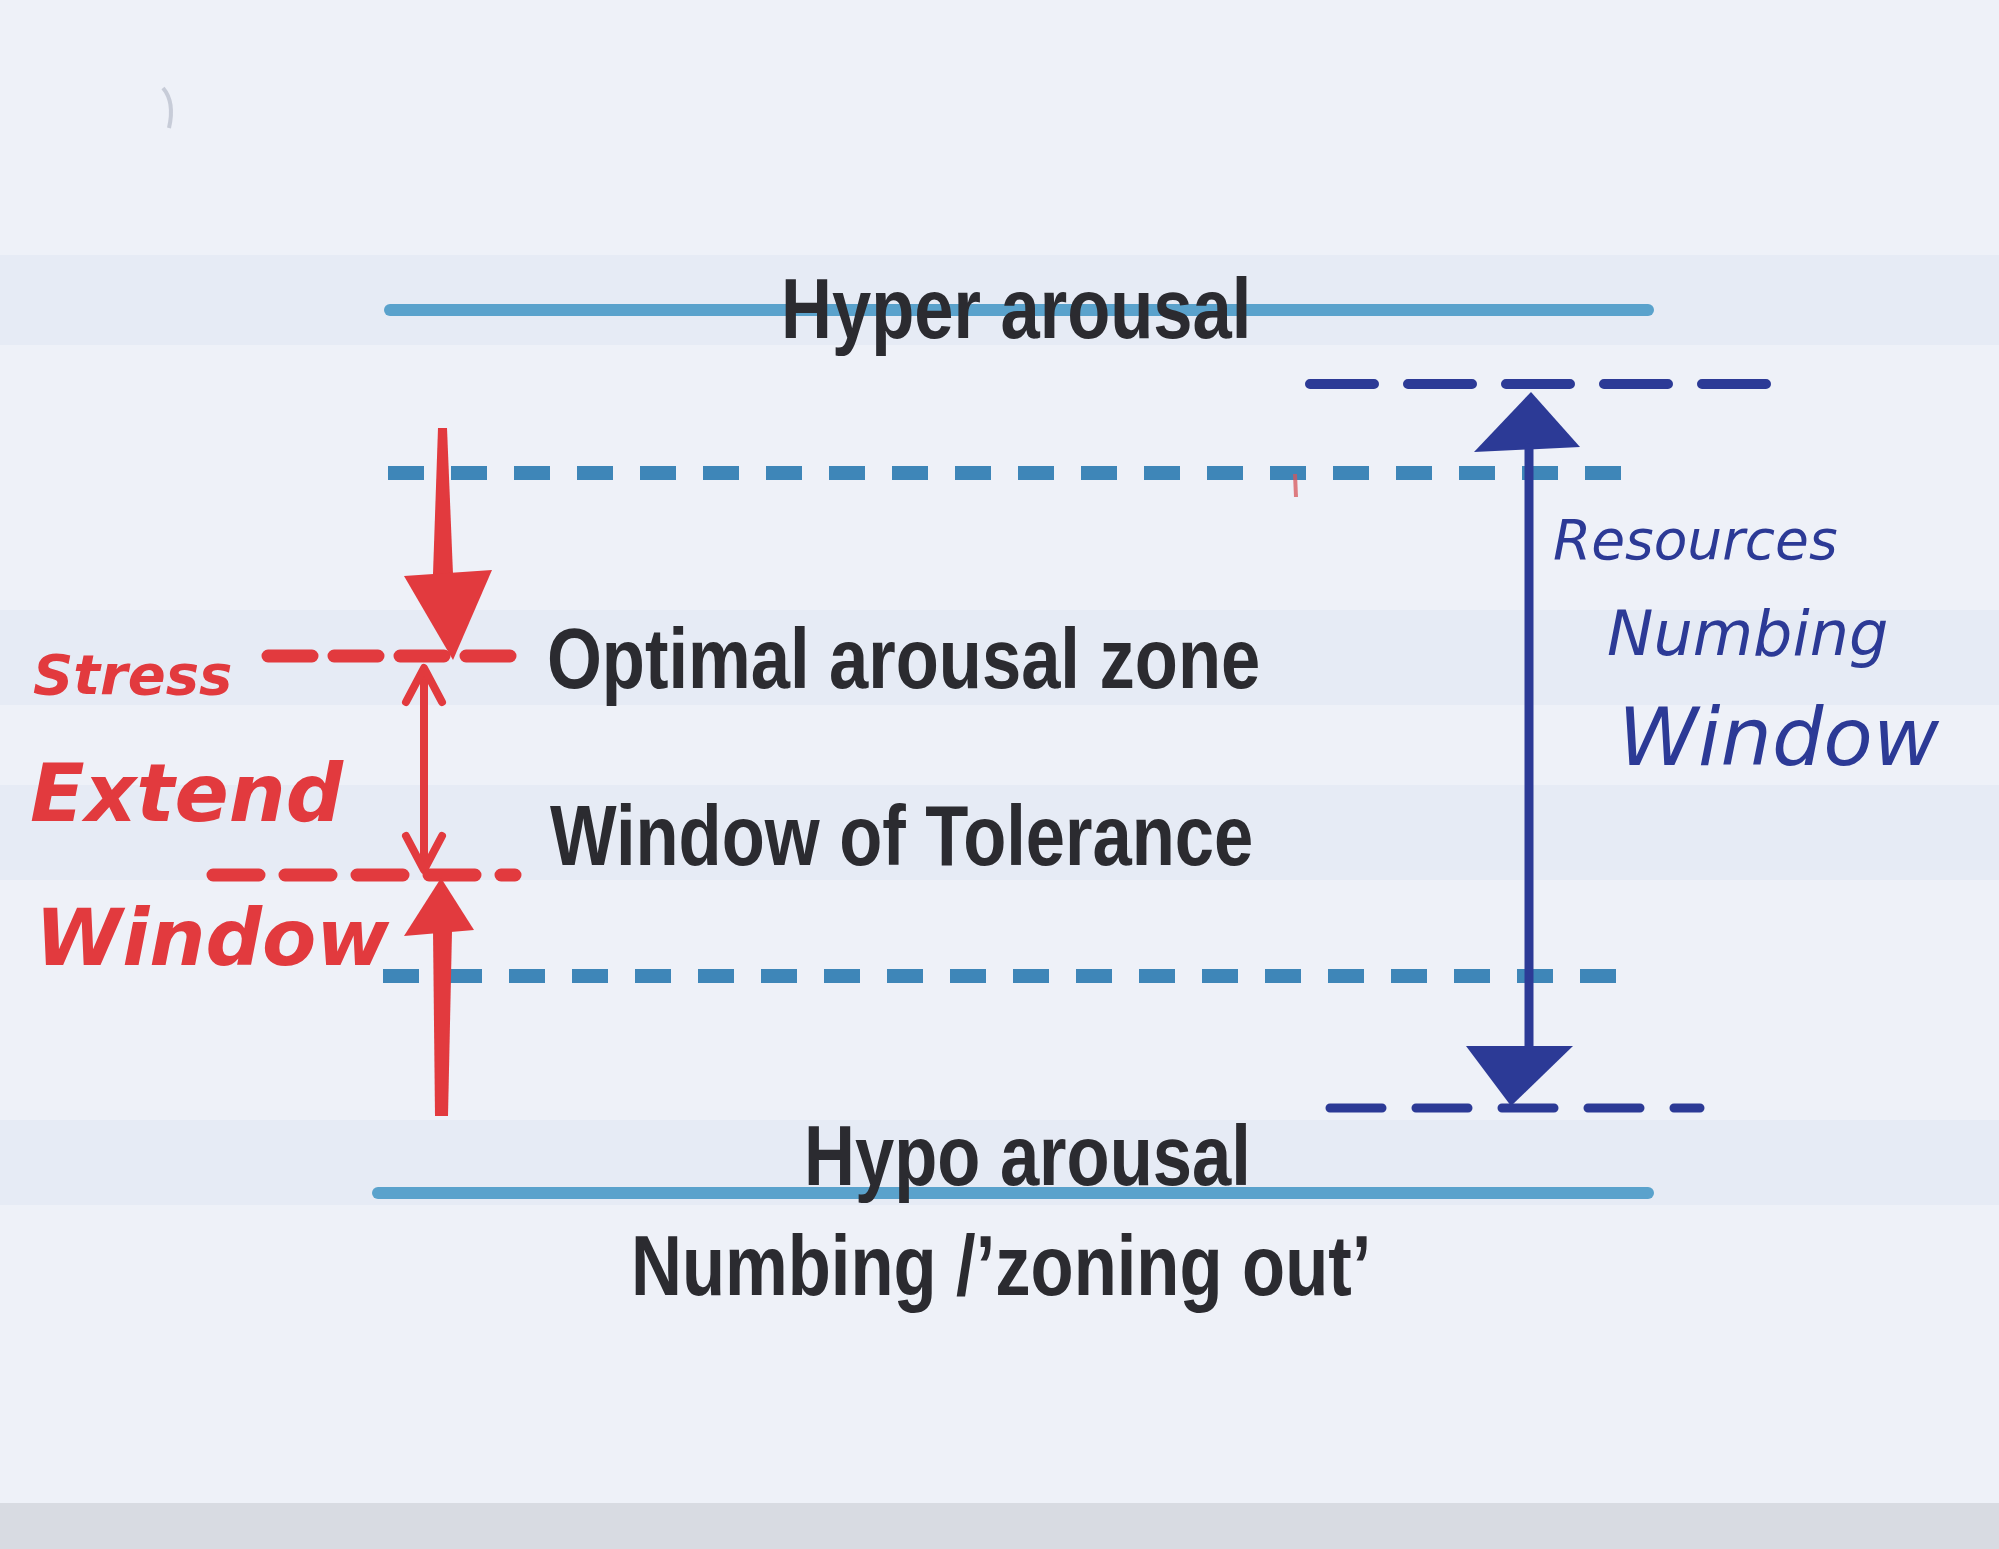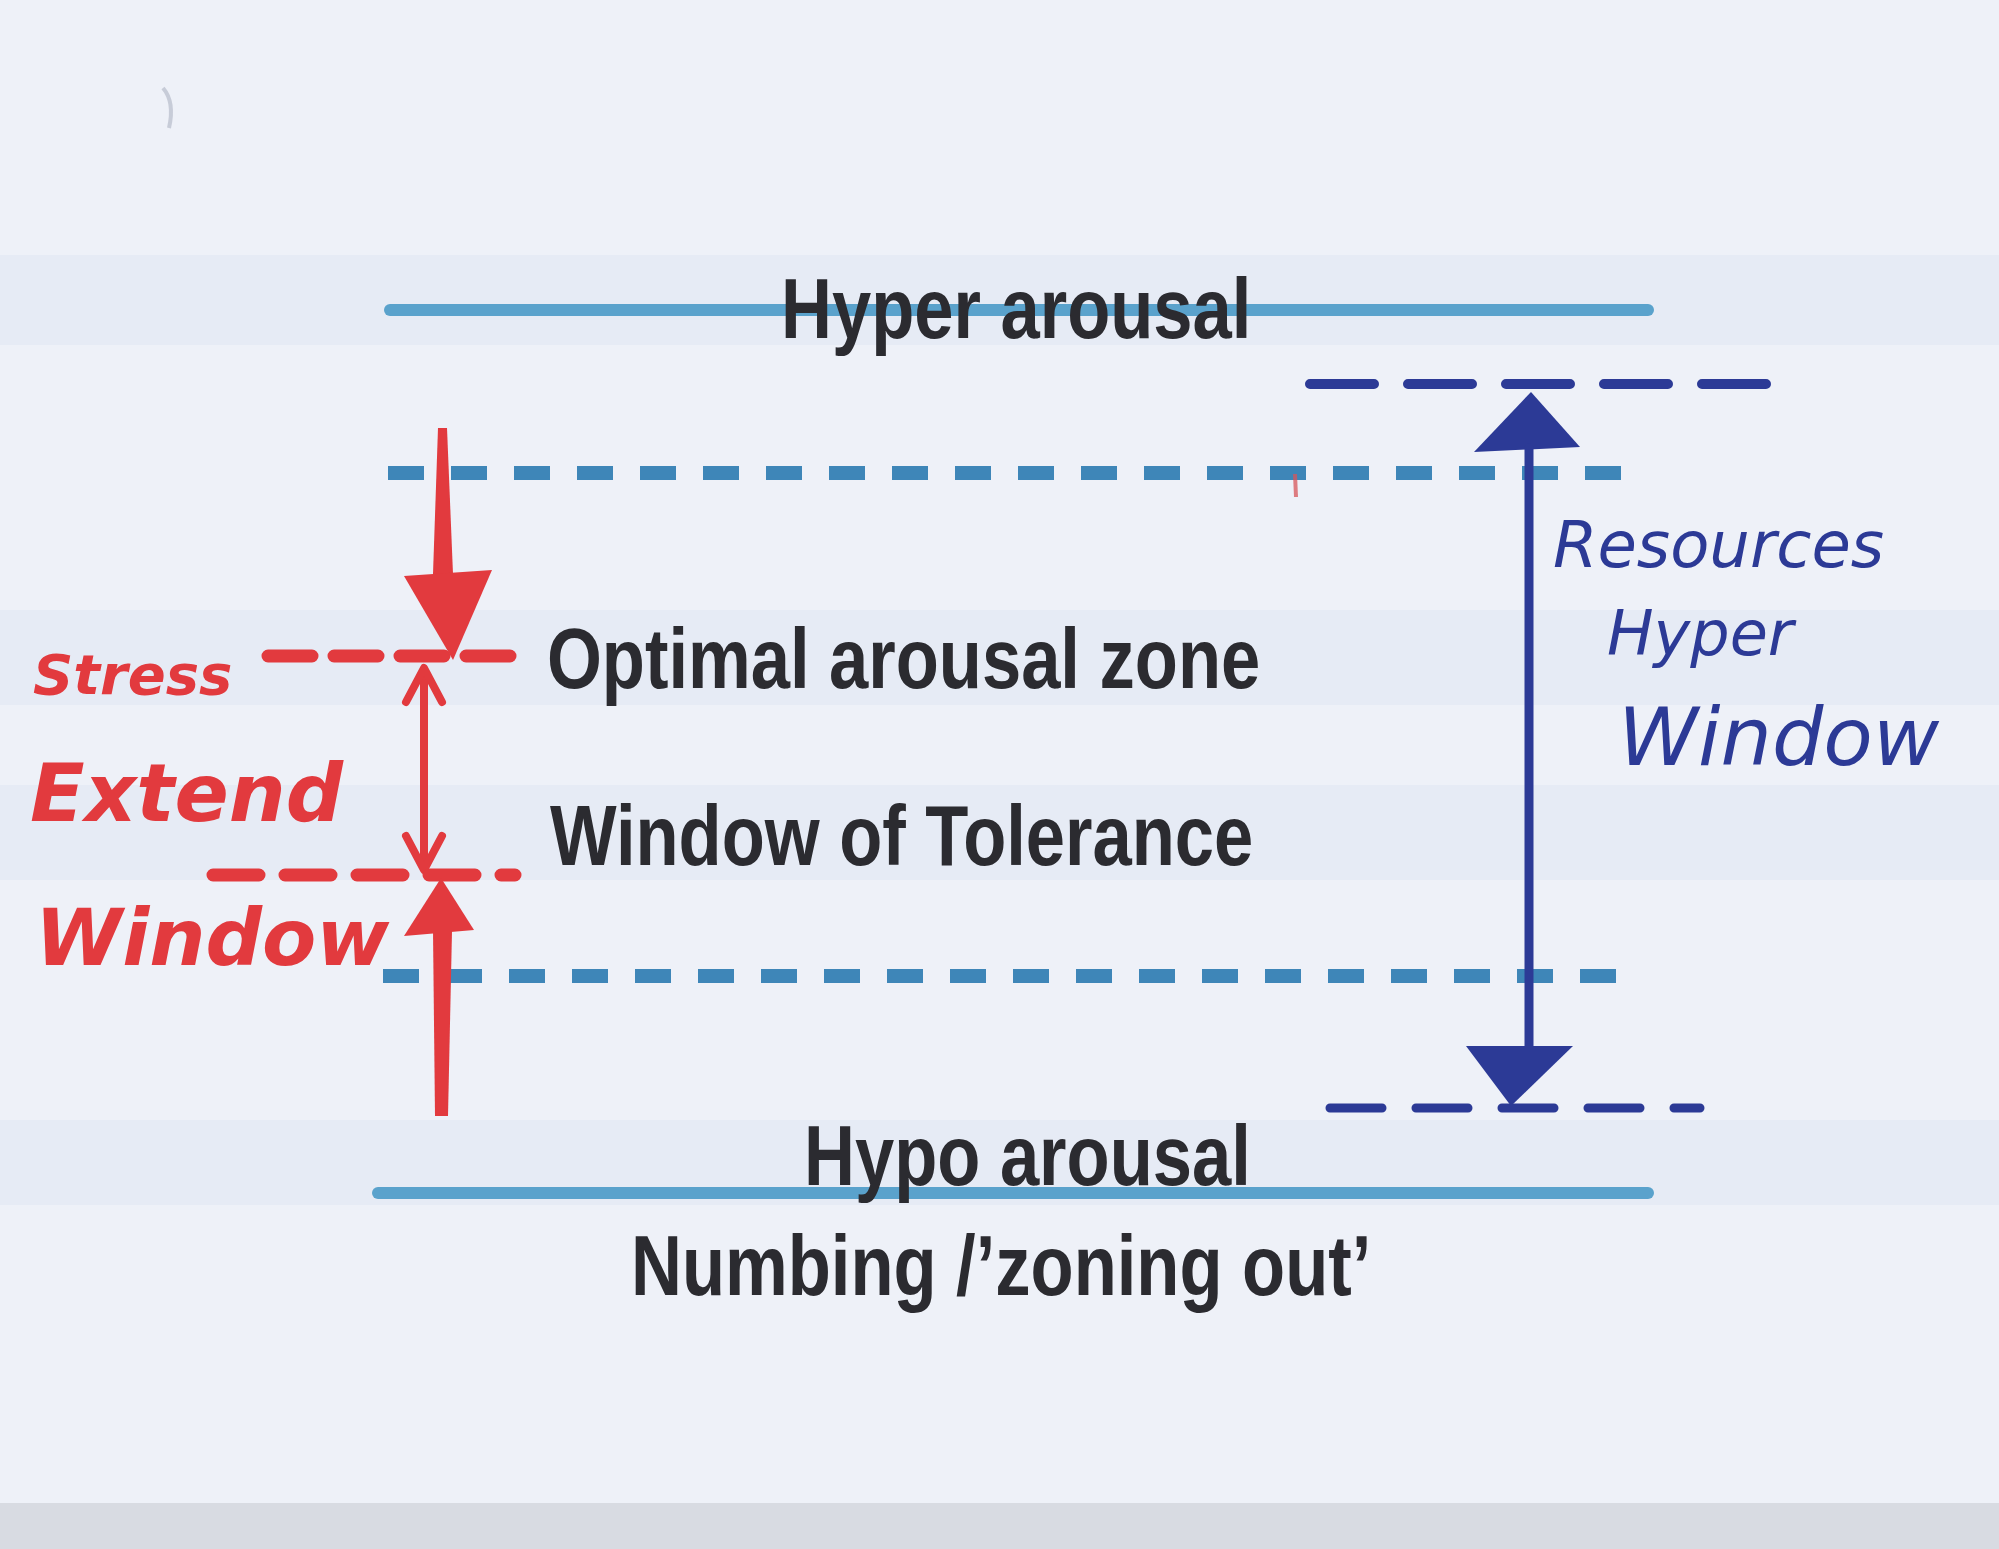--- a/index.html
+++ b/index.html
@@ -101,18 +101,18 @@
   <div class="printed" style="left:781px;top:265px;">Hyper arousal</div>
   <div class="printed" style="left:547px;top:615px;">Optimal arousal zone</div>
   <div class="printed" style="left:550px;top:792px;">Window of Tolerance</div>
   <div class="printed" style="left:804px;top:1112px;">Hypo arousal</div>
   <div class="printed" style="left:631px;top:1222px;">Numbing /’zoning out’</div>
 
   <div class="hand red" style="left:33px;top:647px;font-size:56px;">Stress</div>
   <div class="hand red" style="left:30px;top:754px;font-size:80px;">Extend</div>
   <div class="hand red" style="left:35px;top:899px;font-size:79px;">Window</div>
 
-  <div class="hand navy" style="left:1553px;top:513px;font-size:64px;">Resources</div>
-  <div class="hand navy" style="left:1607px;top:603px;font-size:62px;">Hyper</div>
+  <div class="hand navy" style="left:1553px;top:513px;font-size:55px;">Resources</div>
+  <div class="hand navy" style="left:1607px;top:603px;font-size:62px;">Numbing</div>
   <div class="hand navy" style="left:1618px;top:697px;font-size:81px;">Window</div>
 
   <div class="scan-bar" style="left:55px;top:1542px;width:1944px;height:7px;"></div>
 </div>
 
 </body></html>

